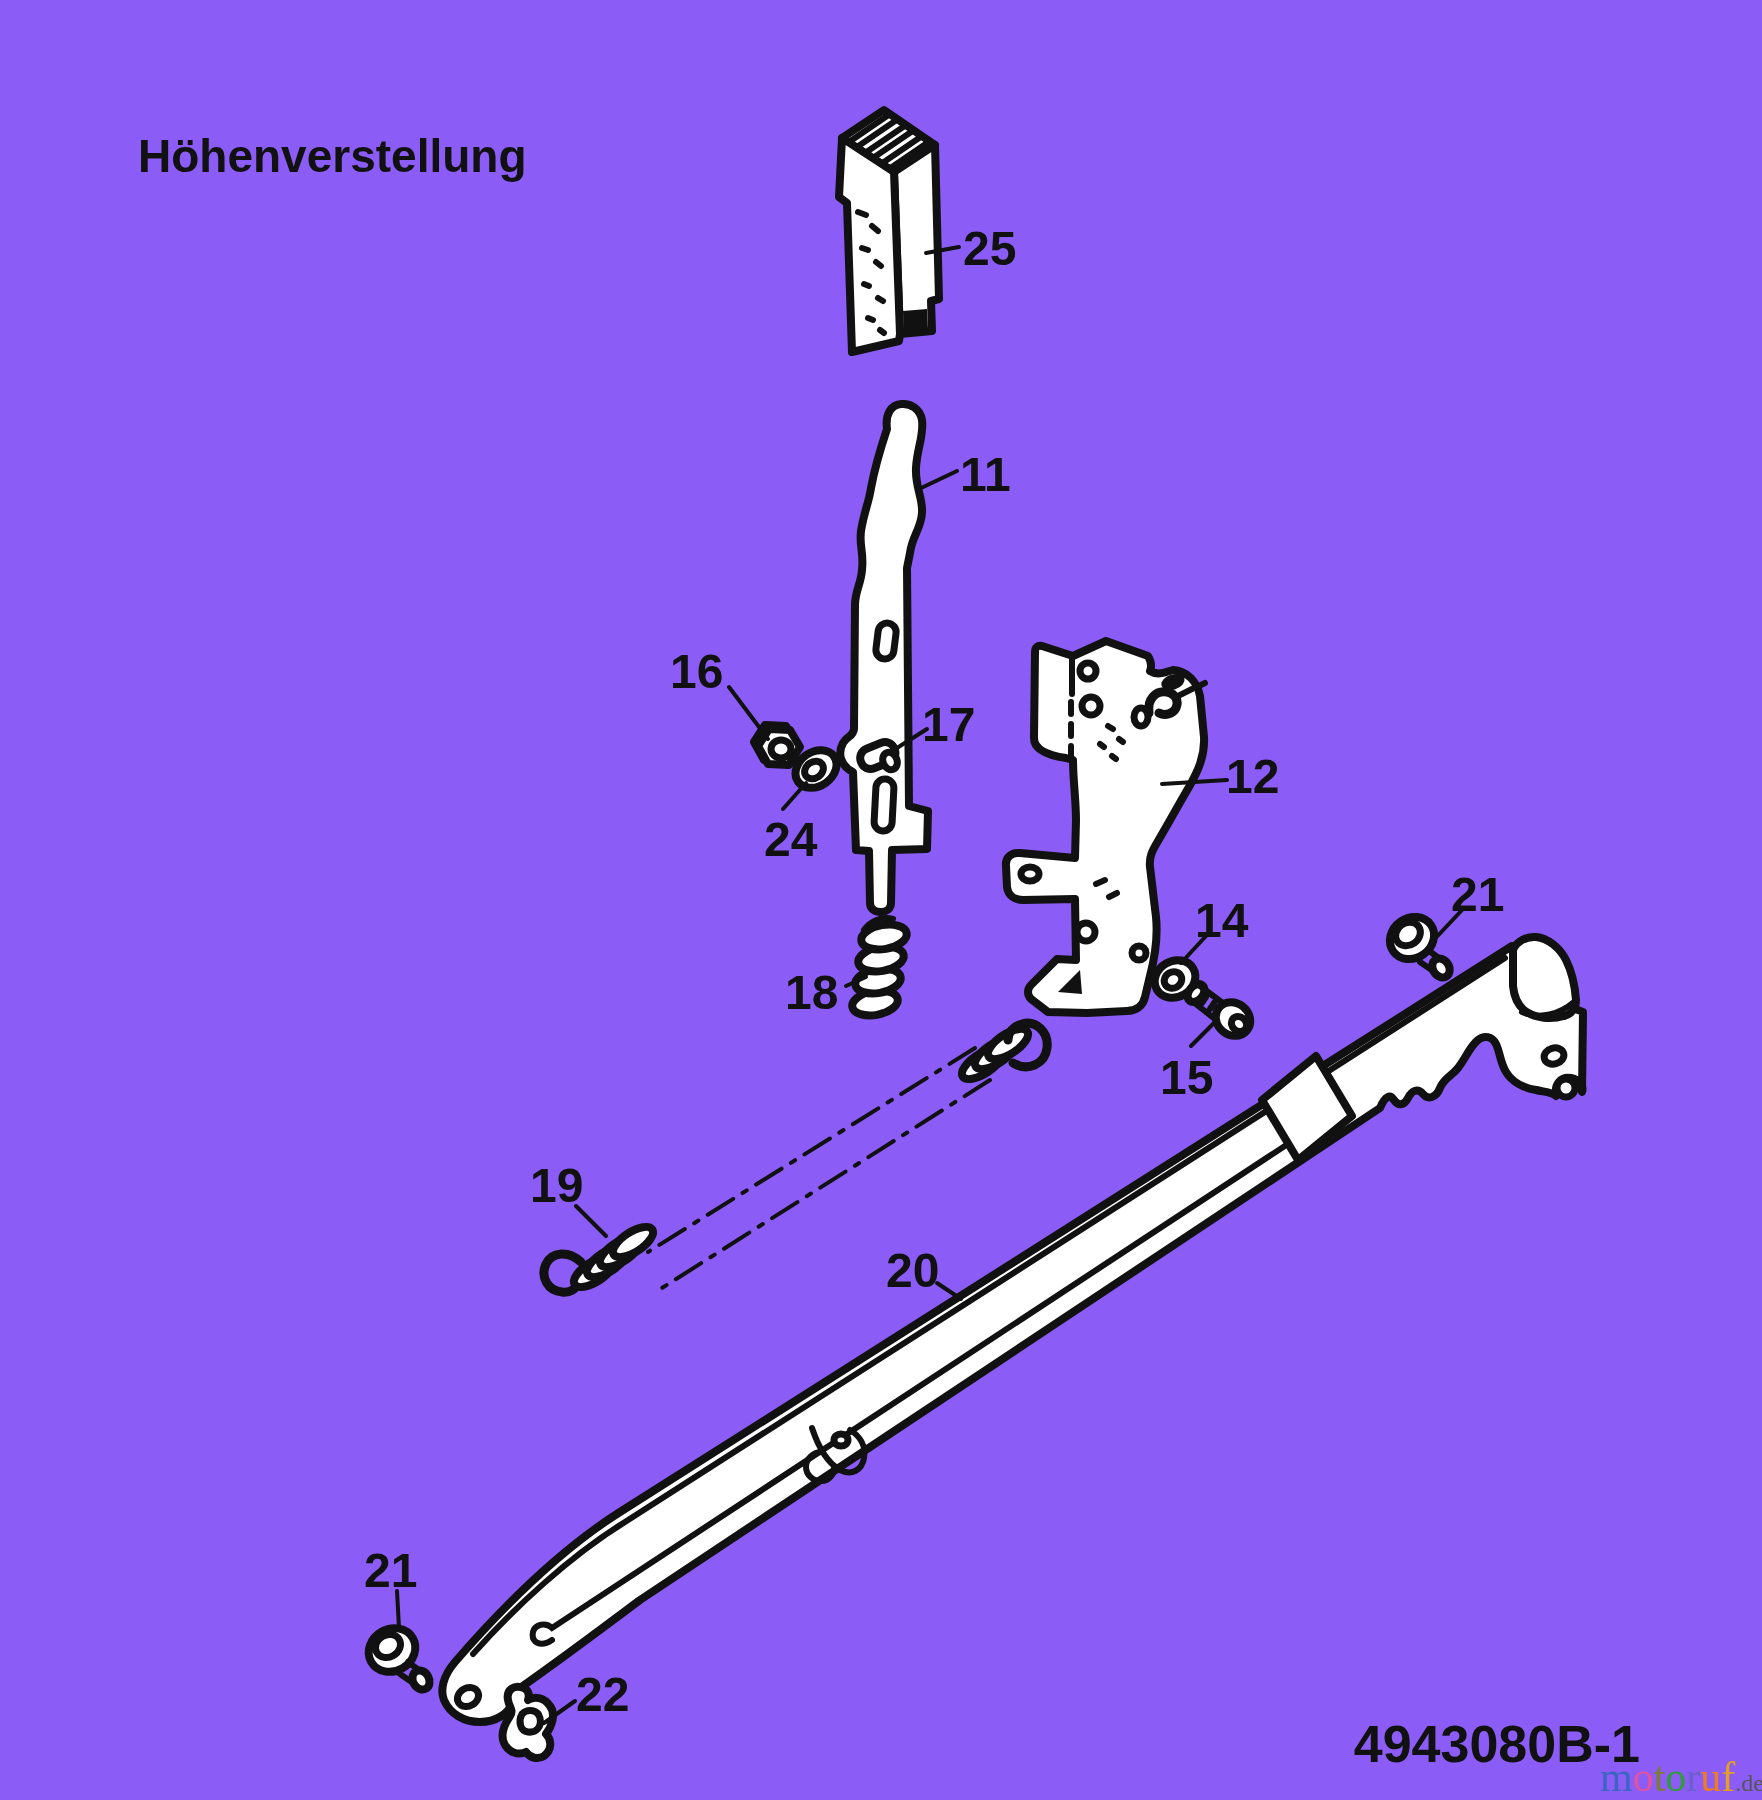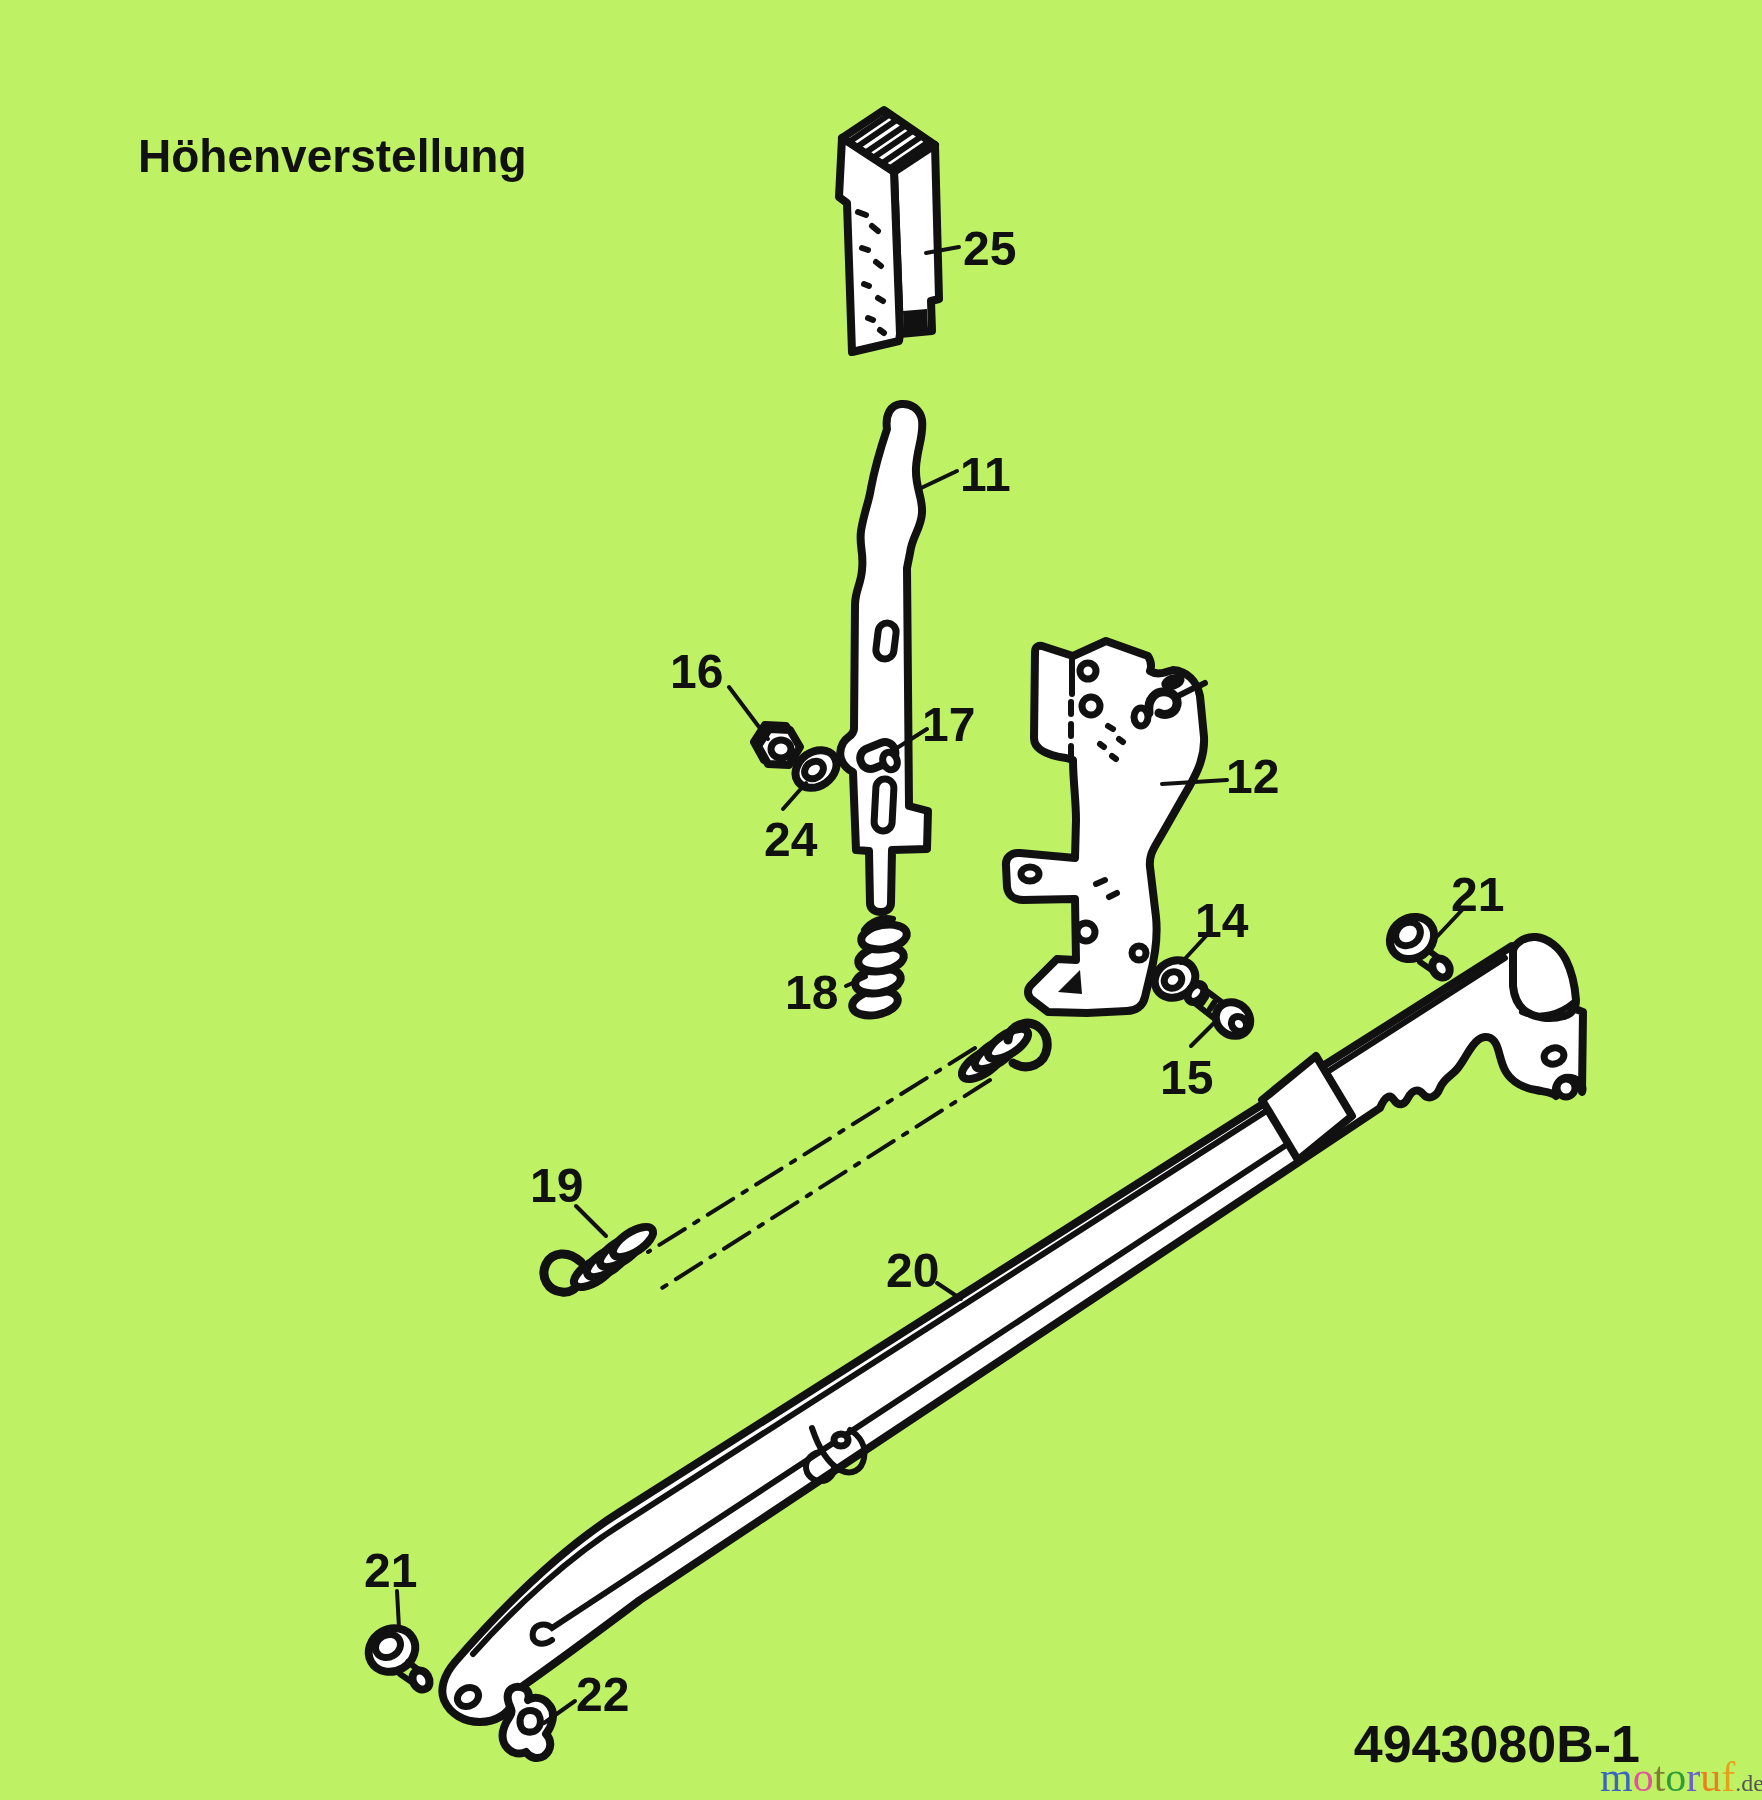--- a/index.html
+++ b/index.html
@@ -1,16 +1,16 @@
 <!DOCTYPE html>
 <html><head>
 <meta charset="utf-8">
 <style>
   html,body{margin:0;padding:0;background:#fdfdfb;}
-  .stage{position:relative;width:1762px;height:1800px;background:#bef264;overflow:hidden;}
+  .stage{position:relative;width:1762px;height:1800px;background:#8b5cf6;overflow:hidden;}
   svg{display:block;}
   .outline{fill:#ffffff;stroke:#111;stroke-width:8;stroke-linejoin:round;stroke-linecap:round;}
   .thin{fill:none;stroke:#111;stroke-width:6;stroke-linecap:round;}
   .wire{fill:none;stroke:#111;stroke-width:9;stroke-linecap:round;}
   .leader{fill:none;stroke:#111;stroke-width:4;stroke-linecap:round;}
   .dark{fill:#111;stroke:none;}
   .hole{fill:#fff;stroke:#111;stroke-width:7;}
   text.label{font:700 48px "Liberation Sans",sans-serif;fill:#111;}
   text.title{font:700 46px "Liberation Sans",sans-serif;fill:#111;}
   text.docnum{font:700 52px "Liberation Sans",sans-serif;fill:#111;}

